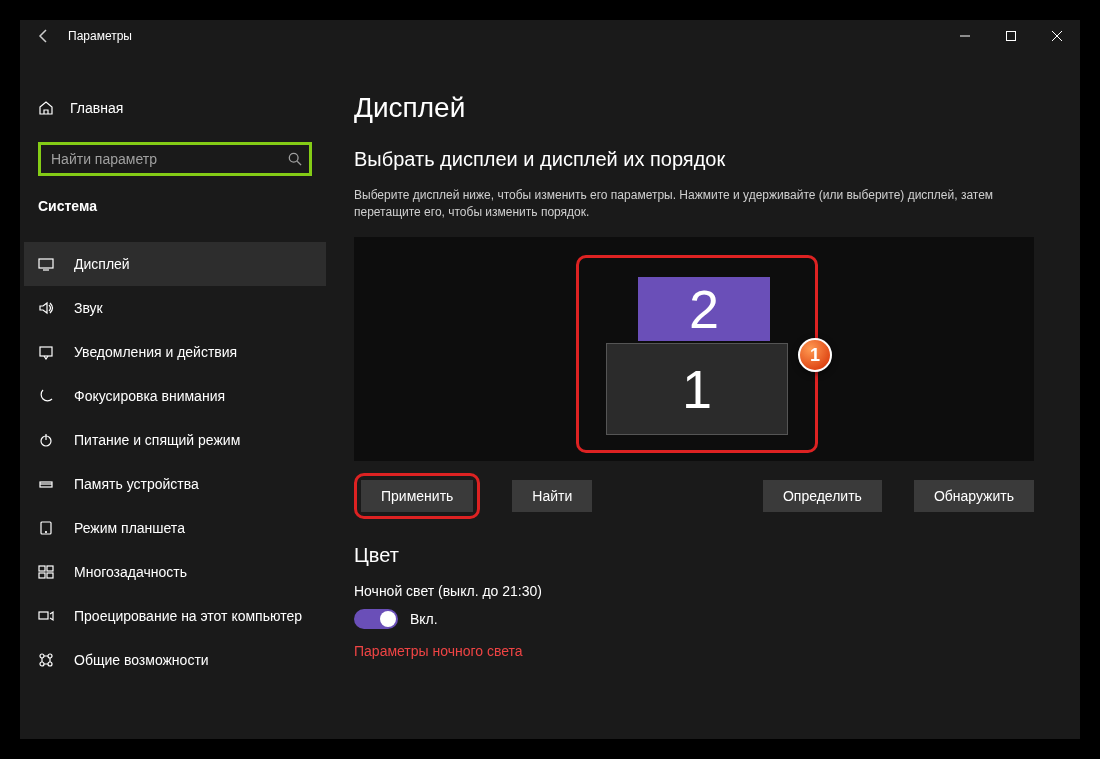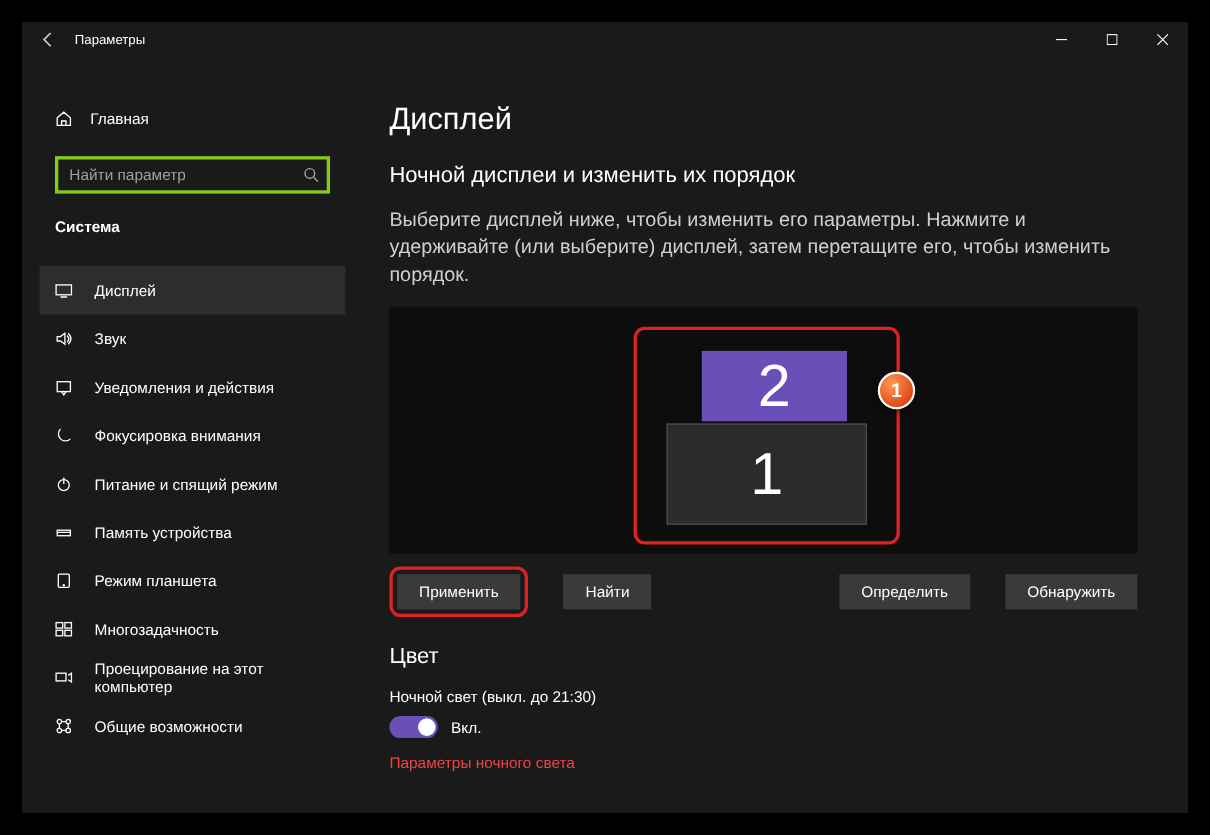--- a/index.html
+++ b/index.html
@@ -6,37 +6,37 @@
 body { background: #000; width: 1100px; height: 759px; overflow: hidden; }
 .frame { position: absolute; left: 20px; top: 20px; width: 1060px; height: 719px; background: #1a1a1a; color: #fff; display: flex; flex-direction: column; }
 .titlebar { height: 32px; display: flex; align-items: center; }
 .back-btn { width: 48px; height: 32px; display: flex; align-items: center; justify-content: center; color: #ccc; }
 .back-btn svg { width: 16px; height: 16px; fill: none; stroke: #ccc; stroke-width: 1.5; }
 .title { font-size: 12px; color: #fff; }
 .win-controls { margin-left: auto; display: flex; }
 .win-btn { width: 46px; height: 32px; display: flex; align-items: center; justify-content: center; color: #fff; }
 .win-btn svg { width: 10px; height: 10px; stroke: #fff; stroke-width: 1; fill: none; }
 .body { flex: 1; display: flex; }
-.sidebar { width: 310px; padding: 0 16px; }
+.sidebar { width: 310px; padding: 0 4px; }
 .home-row { display: flex; align-items: center; height: 40px; padding: 0 14px; margin-top: 36px; gap: 16px; font-size: 14px; }
 .home-row svg { width: 16px; height: 16px; fill: none; stroke: #fff; stroke-width: 1.2; }
 .search-wrap { margin: 14px 14px 0 14px; }
 .search { width: 100%; height: 34px; background: transparent; border: 3px solid #84cc16; color: #fff; padding: 0 36px 0 10px; font-size: 14px; outline: none; }
 .search::placeholder { color: #a0a0a0; }
 .search-box { position: relative; }
 .search-icon { position: absolute; right: 10px; top: 50%; transform: translateY(-50%); width: 14px; height: 14px; stroke: #a0a0a0; fill: none; stroke-width: 1.5; }
 .section-label { font-weight: 600; font-size: 14px; padding: 22px 14px 14px; }
 .nav { margin-top: 14px; }
 .nav-item { display: flex; align-items: center; height: 44px; padding: 0 14px; gap: 20px; font-size: 14px; cursor: default; }
 .nav-item svg { width: 16px; height: 16px; fill: none; stroke: #fff; stroke-width: 1.2; flex-shrink: 0; }
 .nav-item.active { background: #2d2d2d; }
 .content { flex: 1; padding: 40px 24px 0 24px; overflow: hidden; }
 .page-title { font-size: 28px; font-weight: 400; margin-bottom: 24px; }
 .section-title { font-size: 20px; font-weight: 400; margin-bottom: 16px; }
-.desc { font-size: 18px; color: #d0d0d0; line-height: 1.4; margin-bottom: 16px; max-width: 680px; }
+.desc { font-size: 12px; color: #d0d0d0; line-height: 1.4; margin-bottom: 16px; max-width: 680px; }
 .monitor-arena { background: #0d0d0d; height: 224px; position: relative; border: 4px solid transparent; }
 .highlight-box { position: absolute; left: 218px; top: 14px; width: 242px; height: 198px; border: 3px solid #d22; border-radius: 10px; }
 .monitor { position: absolute; display: flex; align-items: center; justify-content: center; font-size: 54px; font-weight: 300; color: #fff; }
 .monitor-2 { left: 280px; top: 36px; width: 132px; height: 64px; background: #6a4fb8; }
 .monitor-1 { left: 248px; top: 102px; width: 182px; height: 92px; background: #2b2b2b; border: 1px solid #555; }
 .callout { position: absolute; width: 34px; height: 34px; border-radius: 50%; background: radial-gradient(circle at 35% 30%, #ff9a52, #d42a00); border: 2px solid #fff; color: #fff; font-weight: 700; font-size: 18px; display: flex; align-items: center; justify-content: center; box-shadow: 0 2px 6px rgba(0,0,0,.6); z-index: 10; }
 .callout-1 { left: 830px; top: 346px; }
 .button-row { display: flex; gap: 8px; margin-top: 12px; align-items: center; }
 .btn { background: #3a3a3a; color: #fff; border: none; height: 32px; padding: 0 20px; font-size: 14px; cursor: default; }
 .btn-box { border: 3px solid #d22; border-radius: 10px; padding: 4px; display: inline-flex; }
@@ -170,21 +170,21 @@
               <circle cx="12" cy="12" r="2"></circle>
               <path d="M6 4 H10 M4 6 V10 M12 6 V10 M6 12 H10"></path>
             </svg>
           <span>Общие возможности</span>
         </div>
       </div>
     </div>
 
     <div class="content" style="position:relative;">
       <h1 class="page-title">Дисплей</h1>
-      <h2 class="section-title">Ночной дисплеи и изменить их порядок</h2>
+      <h2 class="section-title">Выбрать дисплеи и дисплей их порядок</h2>
       <p class="desc">Выберите дисплей ниже, чтобы изменить его параметры. Нажмите и удерживайте (или выберите) дисплей, затем перетащите его, чтобы изменить порядок.</p>
 
       <div class="monitor-arena" style="width:680px;">
         <div class="highlight-box"></div>
         <div class="monitor monitor-2">
             <span>2</span>
           </div>
         <div class="monitor monitor-1">
             <span>1</span>
           </div>

